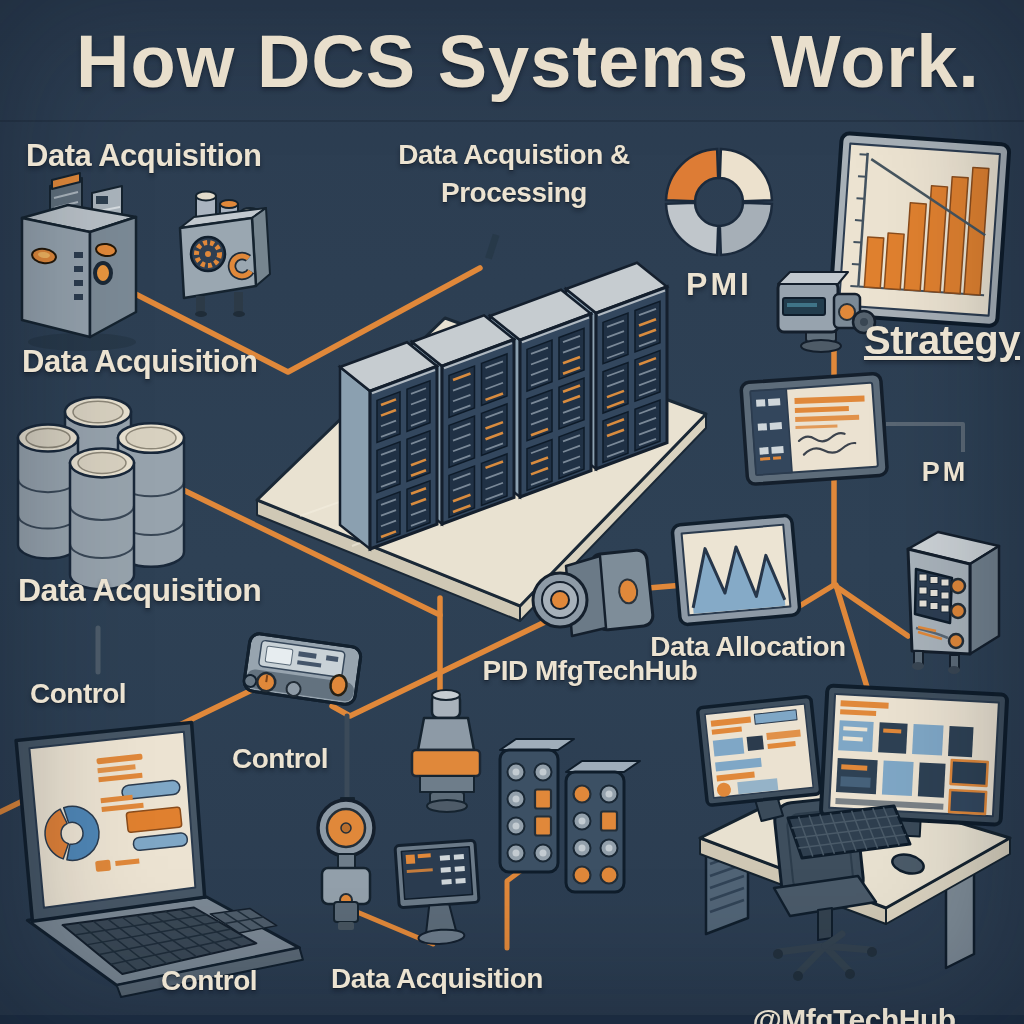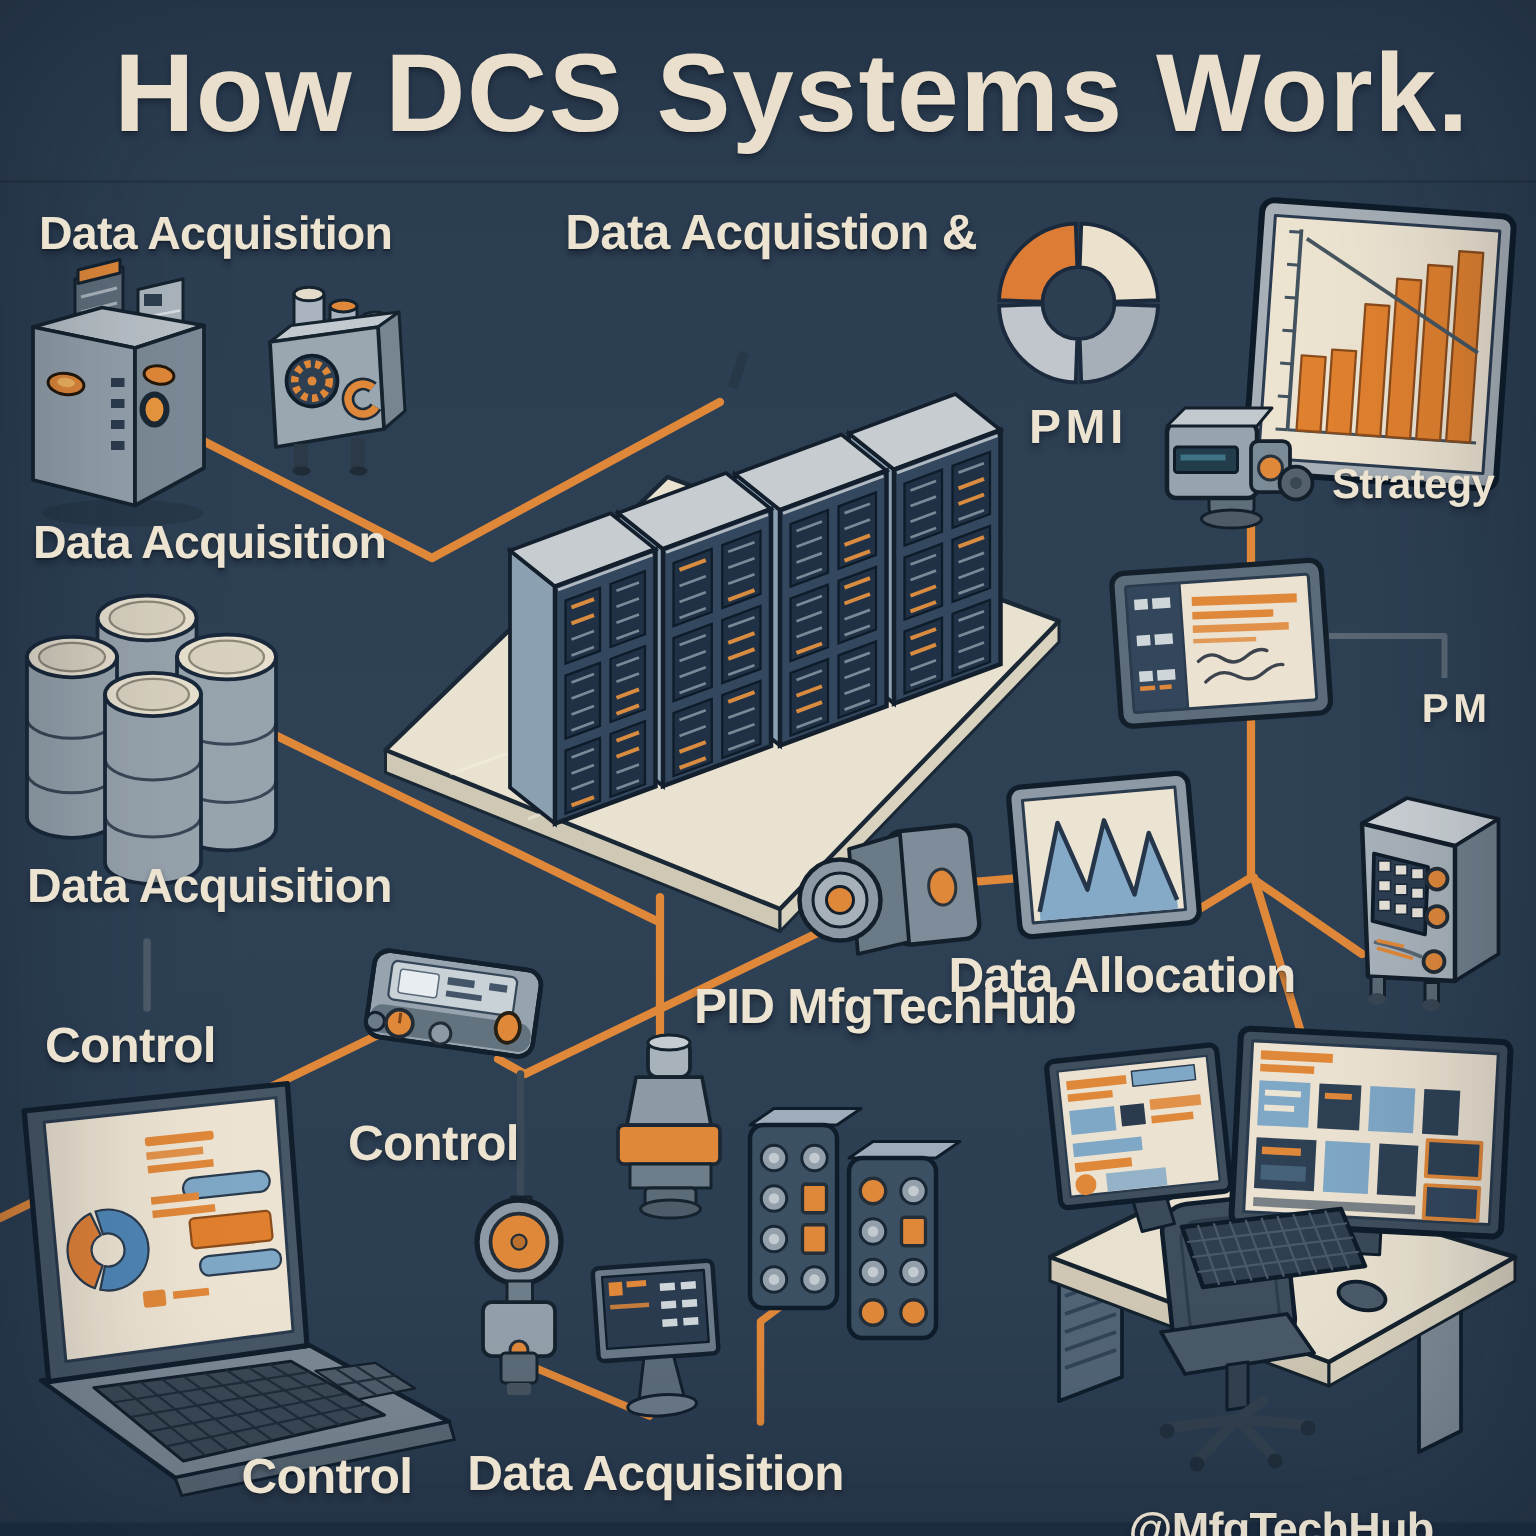--- a/index.html
+++ b/index.html
@@ -8,21 +8,21 @@
     font-family:"Liberation Sans","DejaVu Sans",sans-serif;}
   .canvas::after{content:"";position:absolute;inset:0;pointer-events:none;
     box-shadow:inset 0 0 140px rgba(8,16,28,.38);}
   svg{position:absolute;left:0;top:0;}
   .lbl{position:absolute;color:#ece3d1;font-weight:700;letter-spacing:-.5px;
     line-height:1.08;white-space:nowrap;z-index:5;
     text-shadow:0 1px 0 rgba(10,18,28,.4),0 3px 4px rgba(10,18,28,.45);}
   .c{transform:translateX(-50%);text-align:center;}
   .title{font-size:74px;letter-spacing:1px;color:#e9dfcc;}
   .big{font-size:31px;}
-  .mid{font-size:33px;}
+  .mid{font-size:28px;}
   .sp{letter-spacing:3px;}
   .wm{font-weight:600;font-size:30px;opacity:.96;margin-top:20px;}
 </style>
 </head>
 <body>
 
 <div class="canvas">
 
 <svg width="1024" height="1024" viewBox="0 0 1024 1024">
 
@@ -609,25 +609,26 @@
     <ellipse cx="908" cy="864" rx="16" ry="9" fill="#4b5b69" stroke="#101e2c" stroke-width="2.5" transform="rotate(14 908 864)"></ellipse>
   </g>
 
   <rect x="0" y="1015" width="1024" height="9" fill="#203248"></rect>
 </svg>
 
 <div class="lbl title c" style="left:528px;top:22px;">How DCS Systems Work.</div>
 <div class="lbl big" style="left:26px;top:139px;">Data Acquisition</div>
 <div class="lbl mid c" style="left:514px;top:136px;line-height:38px;">
   <span>Data Acquistion &amp;</span><br>
+  <span>Processing</span>
 </div>
 <div class="lbl sp c" style="left:719px;top:267px;font-size:32px;">PMI</div>
-<div class="lbl c" style="left:942px;top:308px;font-size:28px;">Strategy</div>
+<div class="lbl c" style="left:942px;top:319px;font-size:40px;text-decoration:underline;">Strategy</div>
 <div class="lbl big" style="left:22px;top:345px;">Data Acquisition</div>
-<div class="lbl sp c" style="left:971px;top:458px;font-size:27px;">PM</div>
+<div class="lbl sp c" style="left:945px;top:458px;font-size:27px;">PM</div>
 <div class="lbl" style="left:18px;top:573px;font-size:32px;">Data Acquisition</div>
 <div class="lbl mid c" style="left:748px;top:632px;">Data Allocation</div>
 <div class="lbl mid c" style="left:590px;top:654px;line-height:34px;">
   <span>PID MfgTechHub</span><br>
 </div>
 <div class="lbl mid" style="left:30px;top:679px;">Control</div>
 <div class="lbl mid" style="left:232px;top:744px;">Control</div>
 <div class="lbl mid" style="left:161px;top:966px;">Control</div>
 <div class="lbl mid c" style="left:437px;top:964px;">Data Acquisition</div>
 <div class="lbl wm c" style="left:854px;top:984px;">@MfgTechHub</div>

